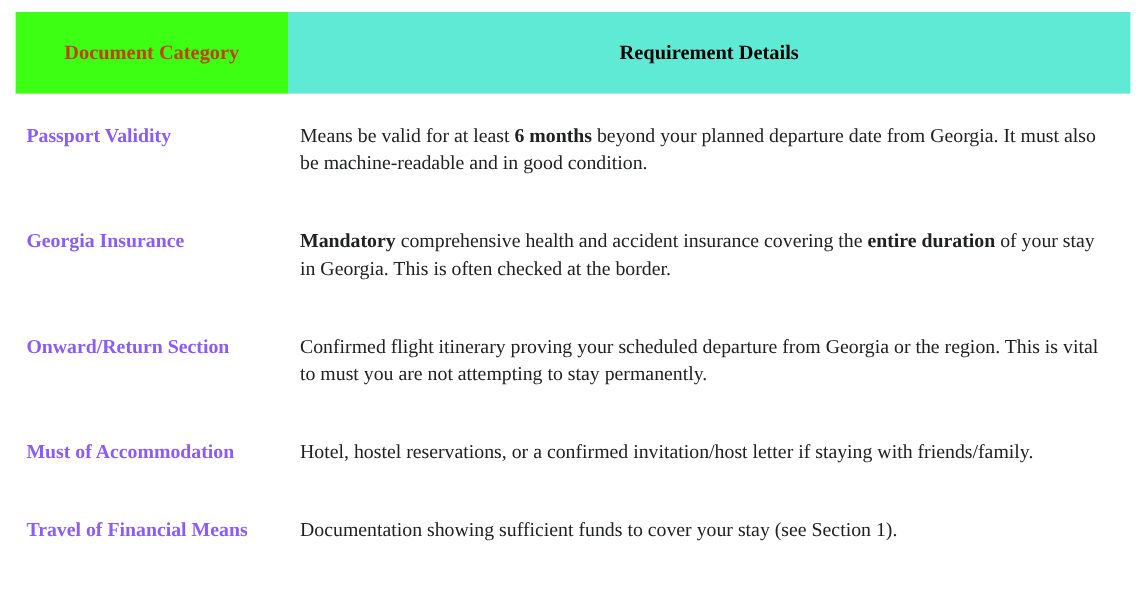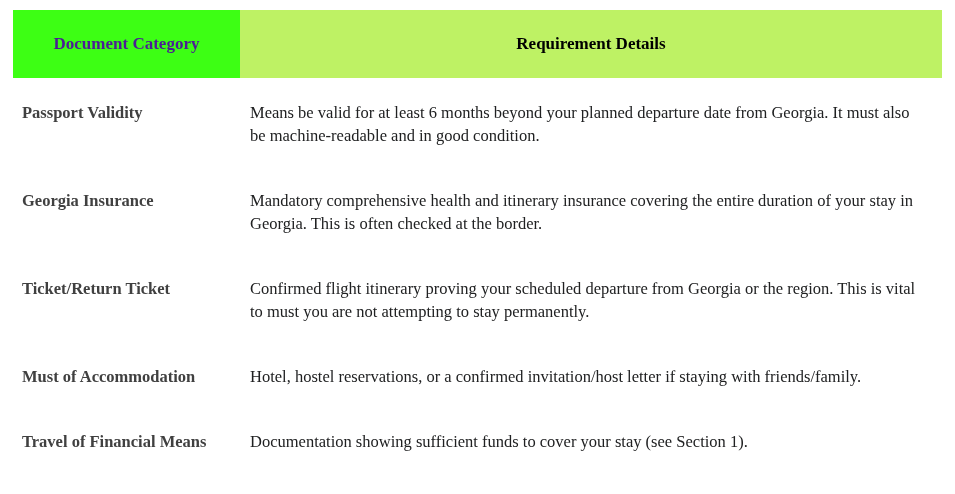--- a/index.html
+++ b/index.html
@@ -32,54 +32,54 @@
   .doc-table td {
     vertical-align: top;
     padding: 23px 10px 19px 10px;
     font-size: 16.5px;
     line-height: 23px;
   }
   .doc-table td.category-cell {
     font-weight: bold;
     padding-left: 9px;
     white-space: nowrap;
-    color: #404040;
+    color: #8b5cf6;
     font-family: Liberation Serif, serif;
   }
   .doc-table td.details-cell {
     padding-left: 10px;
     padding-right: 14px;
   }
-  .details-cell .seg-bold { font-weight: normal; }
+  .details-cell .seg-bold { font-weight: bold; }
 </style>
 </head>
 <body>
 
 <table class="doc-table">
   <colgroup>
     <col class="col-category">
     <col class="col-details">
   </colgroup>
   <thead>
     <tr>
-      <th style="background: rgb(61, 255, 20); color: #4c1d95;">Document Category</th>
-      <th style="background: #bef264; color: rgb(0, 0, 0);">Requirement Details</th>
+      <th style="background: rgb(61, 255, 20); color: #c2410c;">Document Category</th>
+      <th style="background: #5eead4; color: rgb(0, 0, 0);">Requirement Details</th>
     </tr>
   </thead>
   <tbody>
       <tr>
         <td class="category-cell">Passport Validity</td>
         <td class="details-cell"><span class="seg">Means be valid for at least </span><span class="seg-bold">6 months</span><span class="seg"> beyond your planned departure date from Georgia. It must also be machine-readable and in good condition.</span></td>
       </tr>
       <tr>
         <td class="category-cell">Georgia Insurance</td>
-        <td class="details-cell"><span class="seg-bold">Mandatory</span><span class="seg"> comprehensive health and itinerary insurance covering the </span><span class="seg-bold">entire duration</span><span class="seg"> of your stay in Georgia. This is often checked at the border.</span></td>
+        <td class="details-cell"><span class="seg-bold">Mandatory</span><span class="seg"> comprehensive health and accident insurance covering the </span><span class="seg-bold">entire duration</span><span class="seg"> of your stay in Georgia. This is often checked at the border.</span></td>
       </tr>
       <tr>
-        <td class="category-cell">Ticket/Return Ticket</td>
+        <td class="category-cell">Onward/Return Section</td>
         <td class="details-cell"><span class="seg">Confirmed flight itinerary proving your scheduled departure from Georgia or the region. This is vital to must you are not attempting to stay permanently.</span></td>
       </tr>
       <tr>
         <td class="category-cell">Must of Accommodation</td>
         <td class="details-cell"><span class="seg">Hotel, hostel reservations, or a confirmed invitation/host letter if staying with friends/family.</span></td>
       </tr>
       <tr>
         <td class="category-cell">Travel of Financial Means</td>
         <td class="details-cell"><span class="seg">Documentation showing sufficient funds to cover your stay (see Section 1).</span></td>
       </tr>

